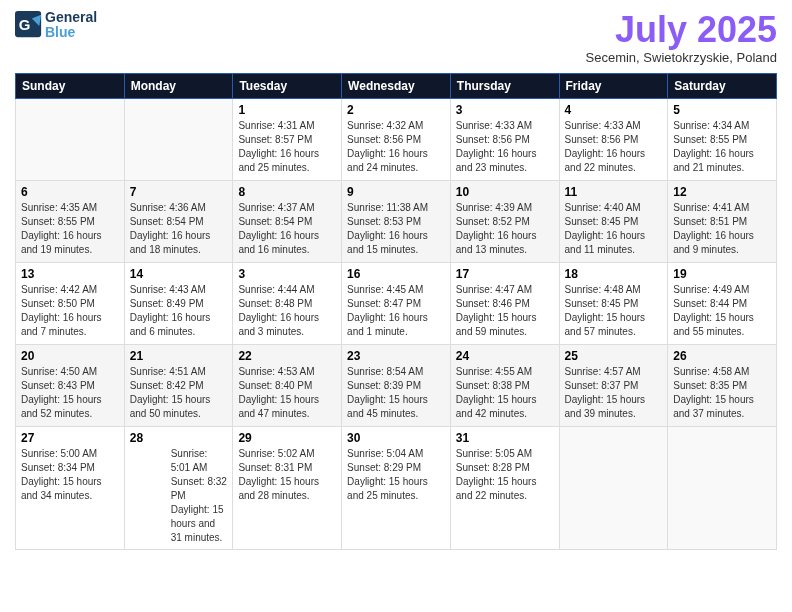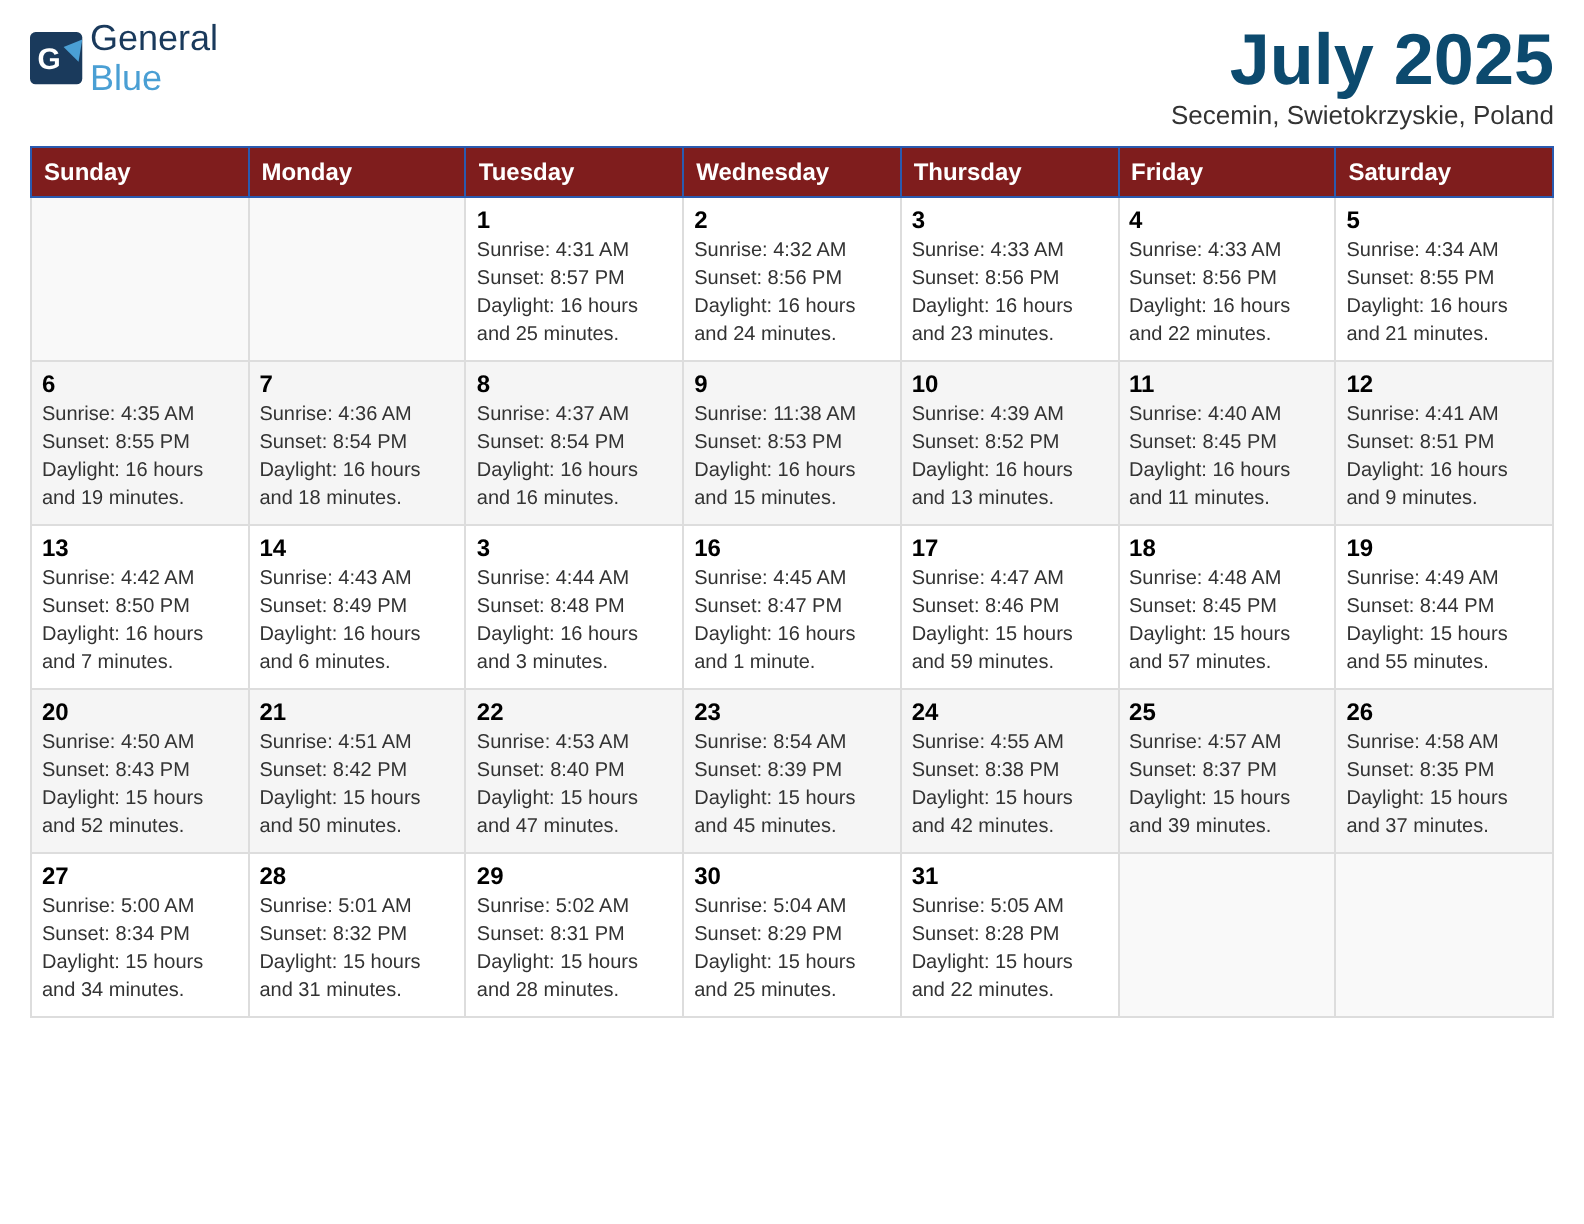--- a/index.html
+++ b/index.html
@@ -19,53 +19,53 @@
       display: flex;
       justify-content: space-between;
       align-items: flex-start;
       margin-bottom: 8px;
     }
     .logo {
       display: flex;
       align-items: center;
     }
     .logo-text {
-      font-size: 18px;
-      font-weight: normal;
+      font-size: 14px;
+      font-weight: bold;
       color: #1a3a5c;
       line-height: 1.1;
     }
     .logo-text span {
       color: #4a9fd4;
     }
     .logo-icon {
       width: 28px;
       height: 28px;
       margin-right: 2px;
     }
     .title-block {
       text-align: right;
     }
     .month-title {
       font-size: 36px;
       font-weight: bold;
-      color: #0c4a6e;
+      color: #8b5cf6;
       line-height: 1.1;
     }
     .subtitle {
       font-size: 13px;
       color: #333;
     }
     .calendar {
       width: 100%;
       border-collapse: collapse;
       border: 1px solid #ccc;
     }
     .calendar th {
-      background-color: #7f1d1d;
+      background-color: #0f172a;
       color: #fff;
       text-align: left;
       padding: 5px 6px;
       font-size: 12px;
       font-weight: bold;
       border: 1px solid #2a5aaf;
     }
     .calendar td {
       vertical-align: top;
       padding: 4px 5px;
@@ -294,21 +294,21 @@
         </tr>
         <tr class="row-odd">
           <td>
             <div class="day-number">27</div>
             <div class="day-info" style="white-space: pre-line;">Sunrise: 5:00 AM
 Sunset: 8:34 PM
 Daylight: 15 hours and 34 minutes.</div>
           </td>
           <td>
             <div class="day-number">28</div>
-            <div class="day-info" style="white-space: pre-line;">Sunrise: 5:01 AM
+            <div class="day-info" style="white-space: pre-line; margin-left: 41px;">Sunrise: 5:01 AM
 Sunset: 8:32 PM
 Daylight: 15 hours and 31 minutes.</div>
           </td>
           <td>
             <div class="day-number">29</div>
             <div class="day-info" style="white-space: pre-line;">Sunrise: 5:02 AM
 Sunset: 8:31 PM
 Daylight: 15 hours and 28 minutes.</div>
           </td>
           <td>

